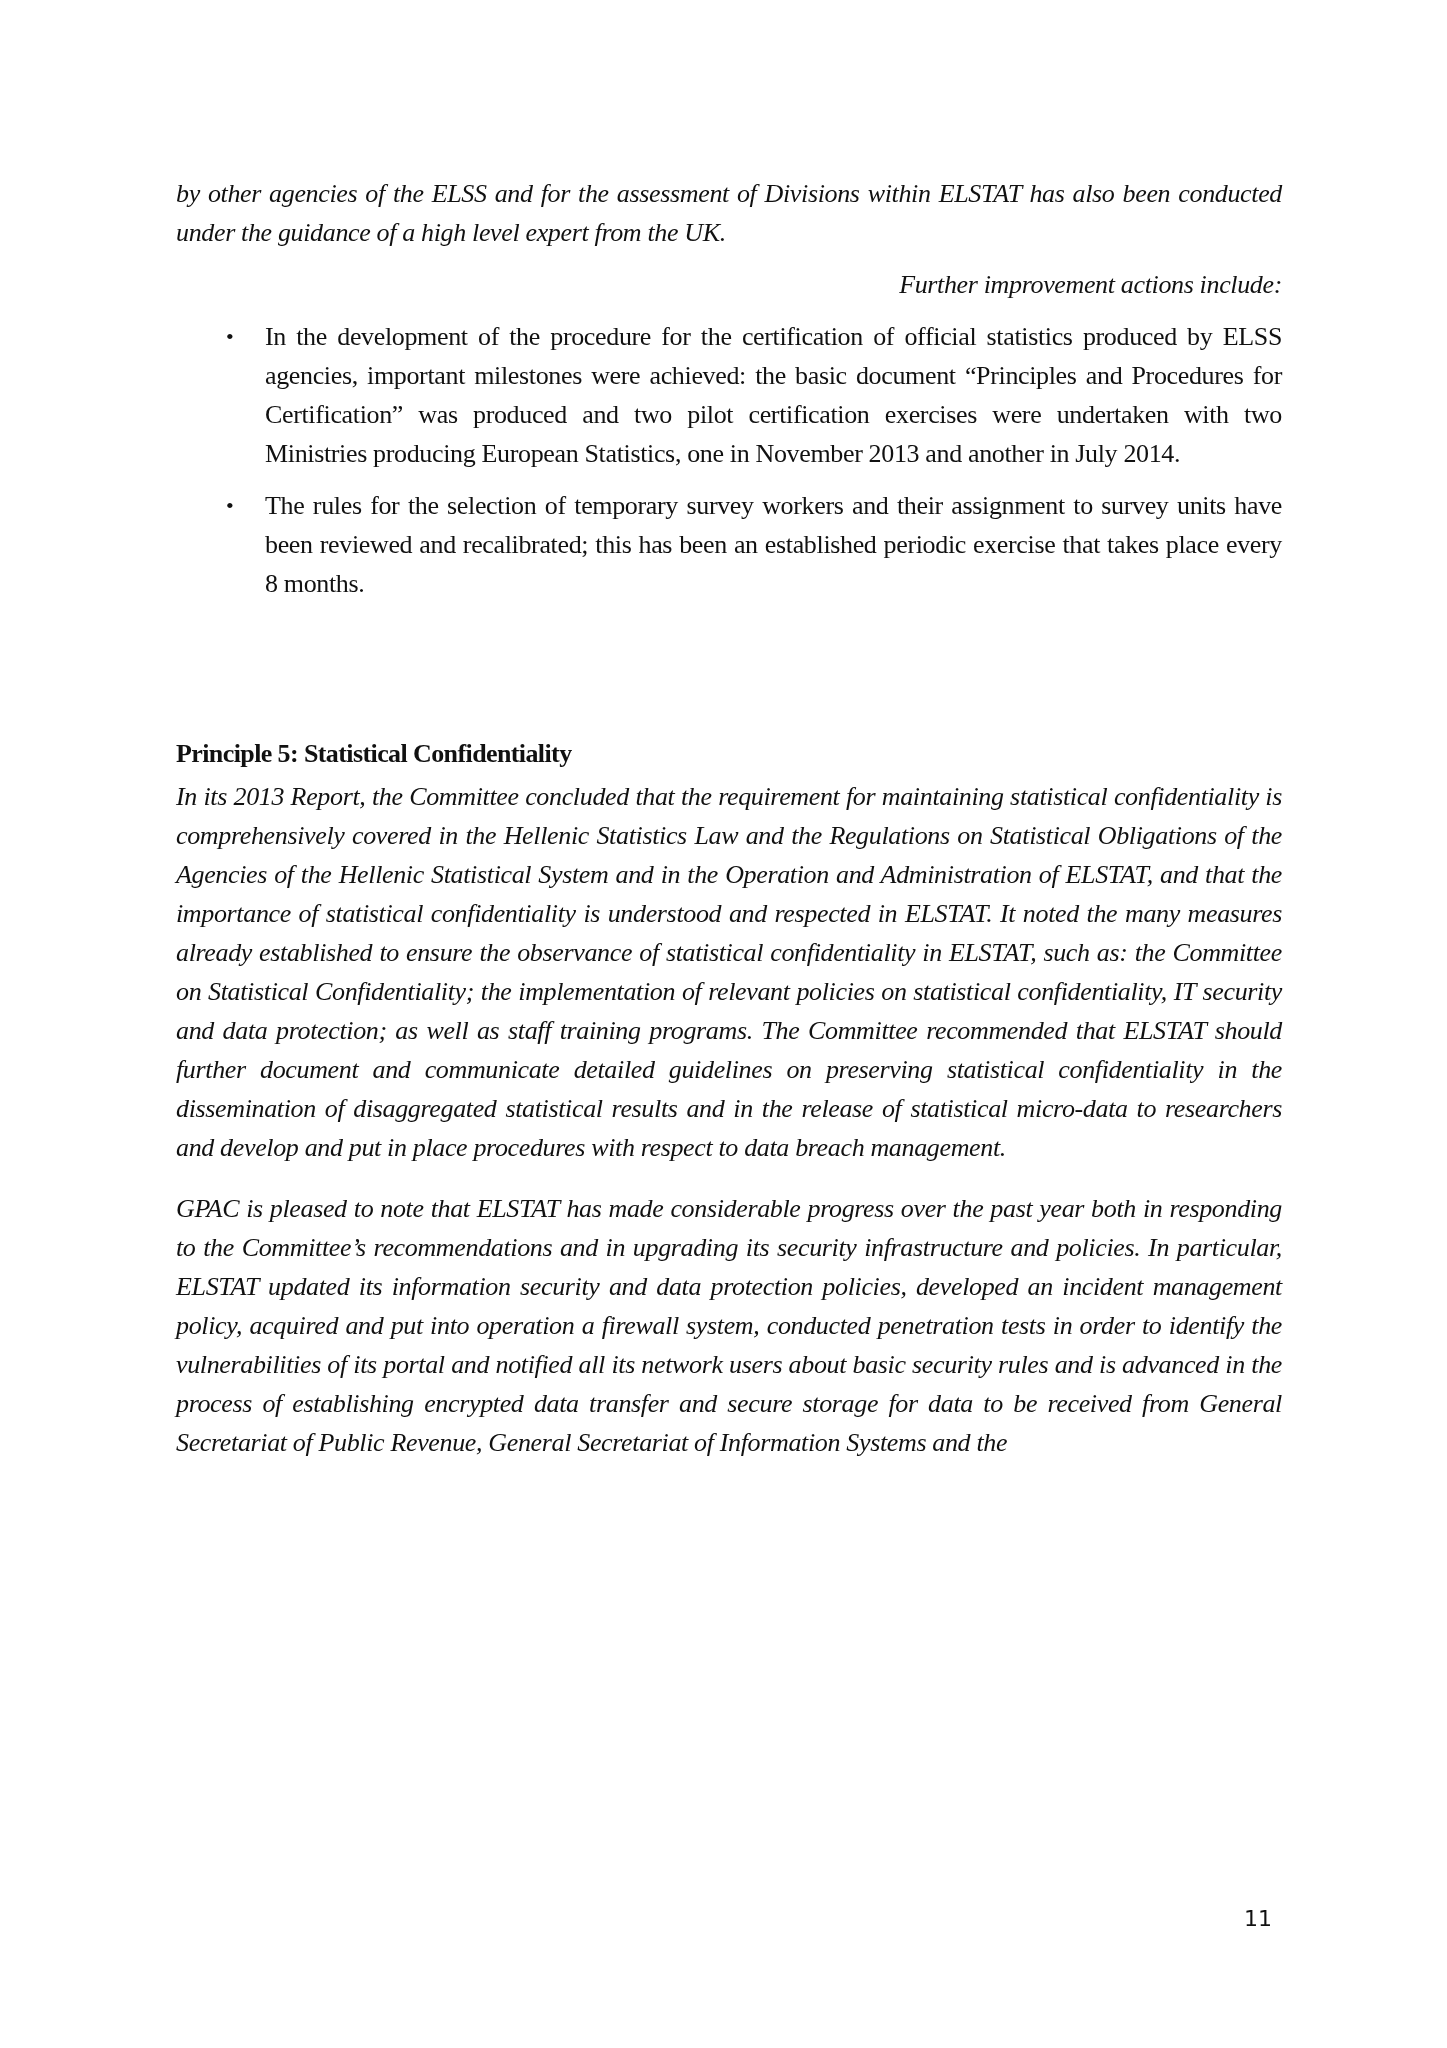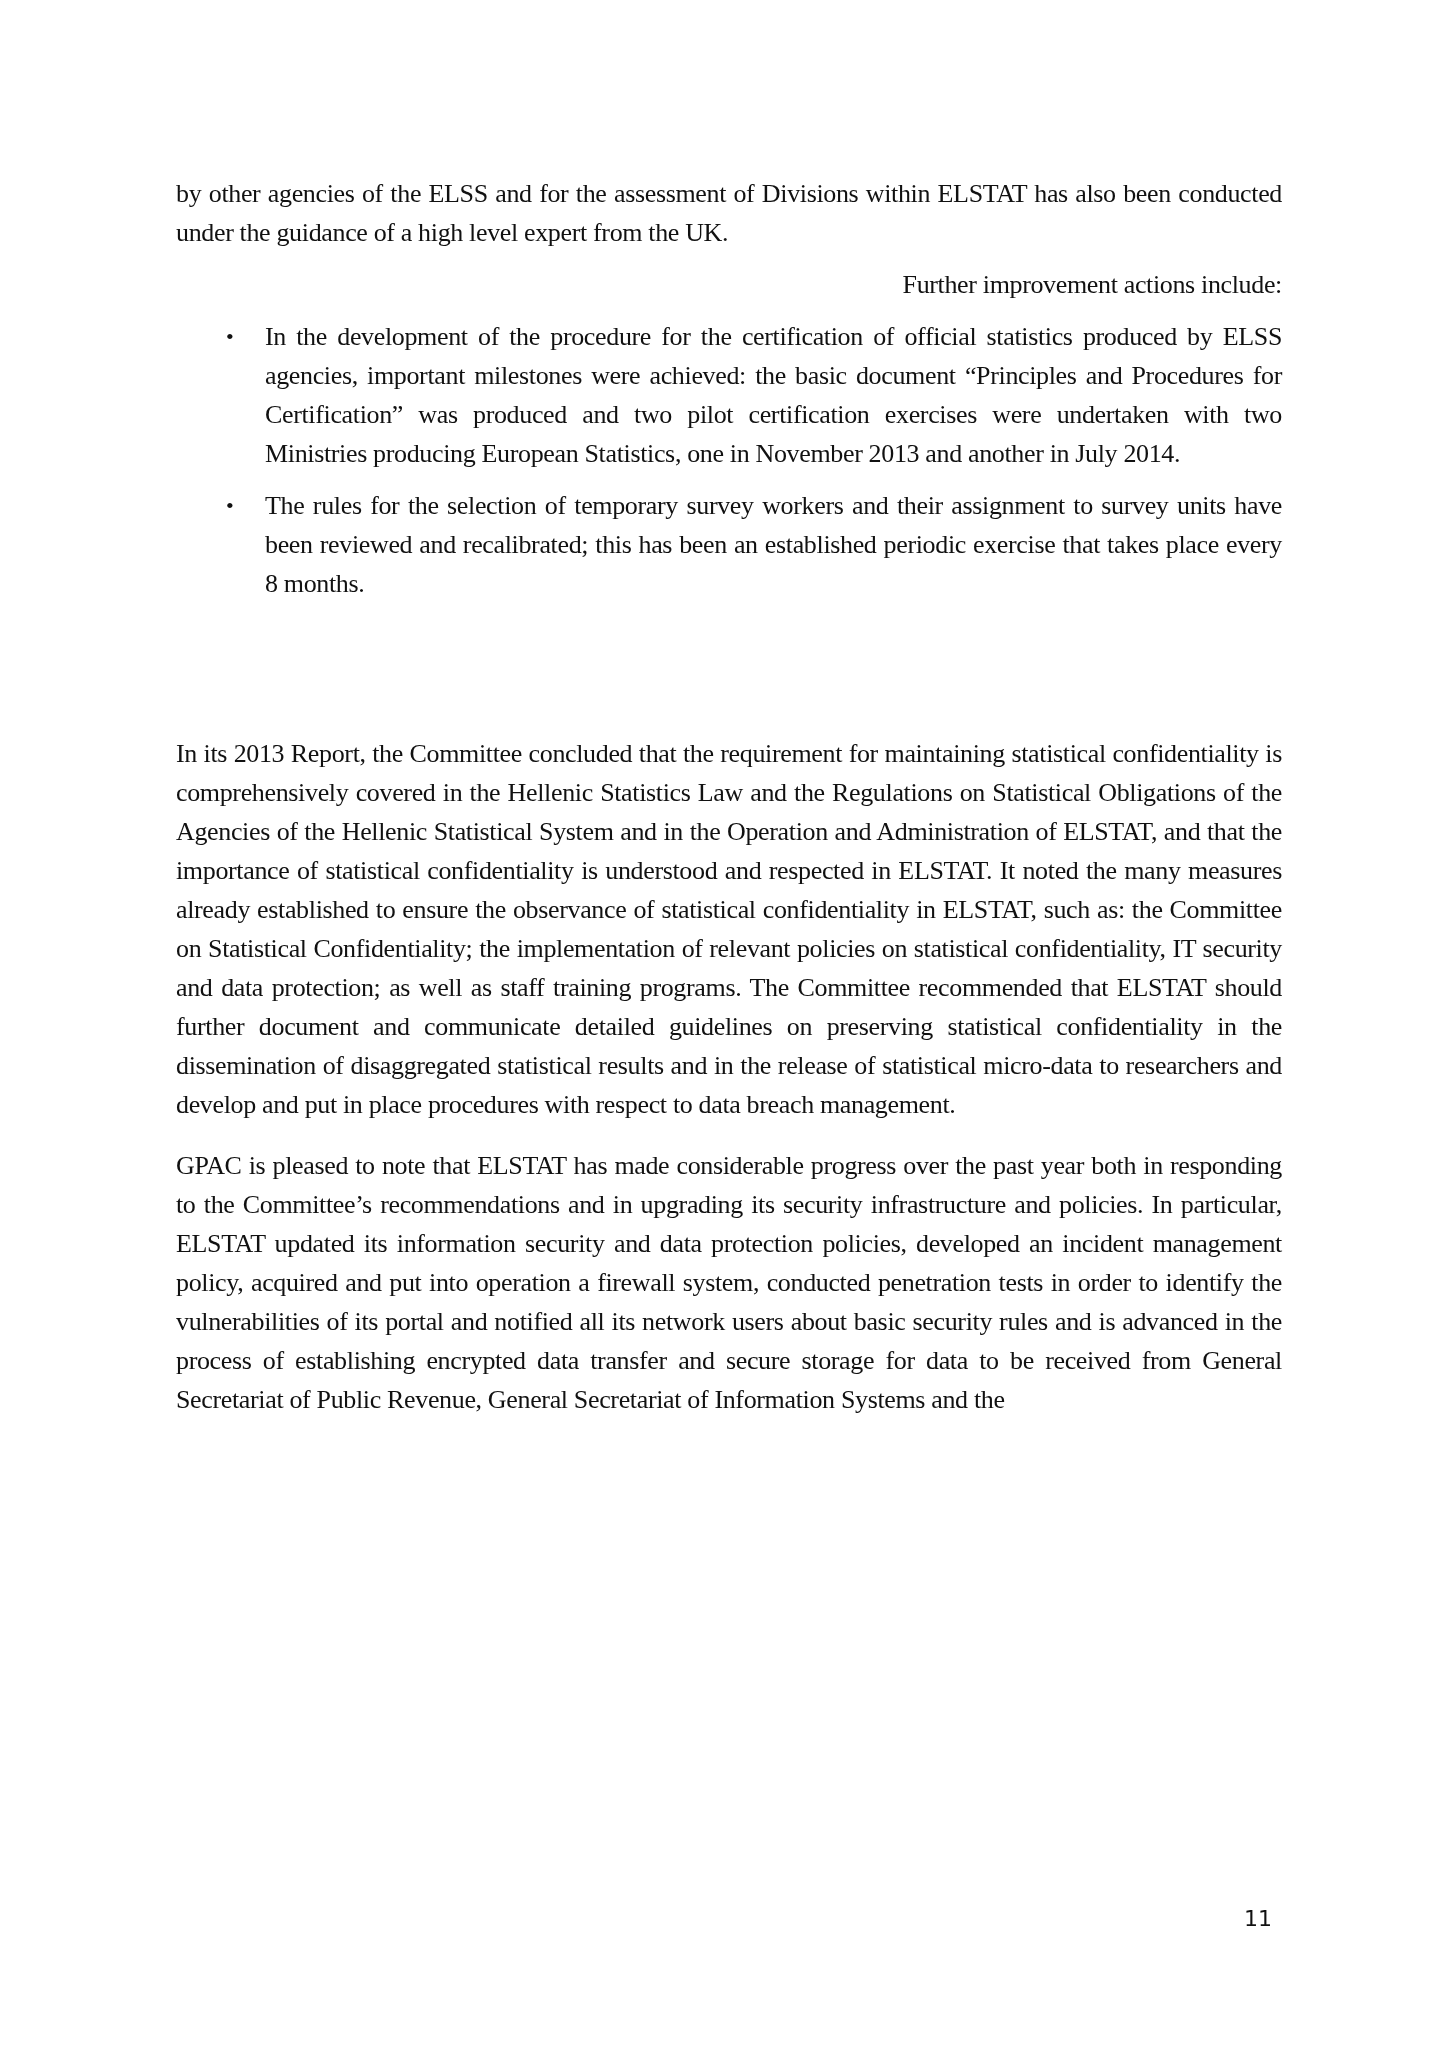--- a/index.html
+++ b/index.html
@@ -22,21 +22,21 @@
       width: 1106px;
     }
     p, li {
       font-size: 26px;
       line-height: 39px;
       margin: 0;
       text-align: justify;
       letter-spacing: -0.35px;
       word-spacing: 0px;
     }
-    .para { margin-bottom: 13px; }
+    .para { margin-bottom: 13px; font-style: italic; }
     .bullets {
       list-style: none;
       margin: 0 0 13px 0;
       padding: 0;
     }
     .bullets li {
       position: relative;
       padding-left: 89px;
       margin-bottom: 13px;
       margin-top: 13px;
@@ -86,20 +86,21 @@
     </li>
     <li>
       <span class="bullet">•</span>
       <span>The rules for the selection of temporary survey workers and their assignment to survey units have been reviewed and recalibrated; this has been an established periodic exercise that takes place every 8 months.</span>
     </li>
   </ul>
 
 
   <div class="spacer"></div>
 
+  <h2>Principle 5: Statistical Confidentiality</h2>
 
 
   <p class="para" style="margin-bottom:22px;">In its 2013 Report, the Committee concluded that the requirement for maintaining statistical confidentiality is comprehensively covered in the Hellenic Statistics Law and the Regulations on Statistical Obligations of the Agencies of the Hellenic Statistical System and in the Operation and Administration of ELSTAT, and that the importance of statistical confidentiality is understood and respected in ELSTAT. It noted the many measures already established to ensure the observance of statistical confidentiality in ELSTAT, such as: the Committee on Statistical Confidentiality; the implementation of relevant policies on statistical confidentiality, IT security and data protection; as well as staff training programs. The Committee recommended that ELSTAT should further document and communicate detailed guidelines on preserving statistical confidentiality in the dissemination of disaggregated statistical results and in the release of statistical micro-data to researchers and develop and put in place procedures with respect to data breach management.</p>
 
   <p class="para">GPAC is pleased to note that ELSTAT has made considerable progress over the past year both in responding to the Committee’s recommendations and in upgrading its security infrastructure and policies. In particular, ELSTAT updated its information security and data protection policies, developed an incident management policy, acquired and put into operation a firewall system, conducted penetration tests in order to identify the vulnerabilities of its portal and notified all its network users about basic security rules and is advanced in the process of establishing encrypted data transfer and secure storage for data to be received from General Secretariat of Public Revenue, General Secretariat of Information Systems and the</p>
 
 </div>
 
 <div class="page-number">11</div>
 

